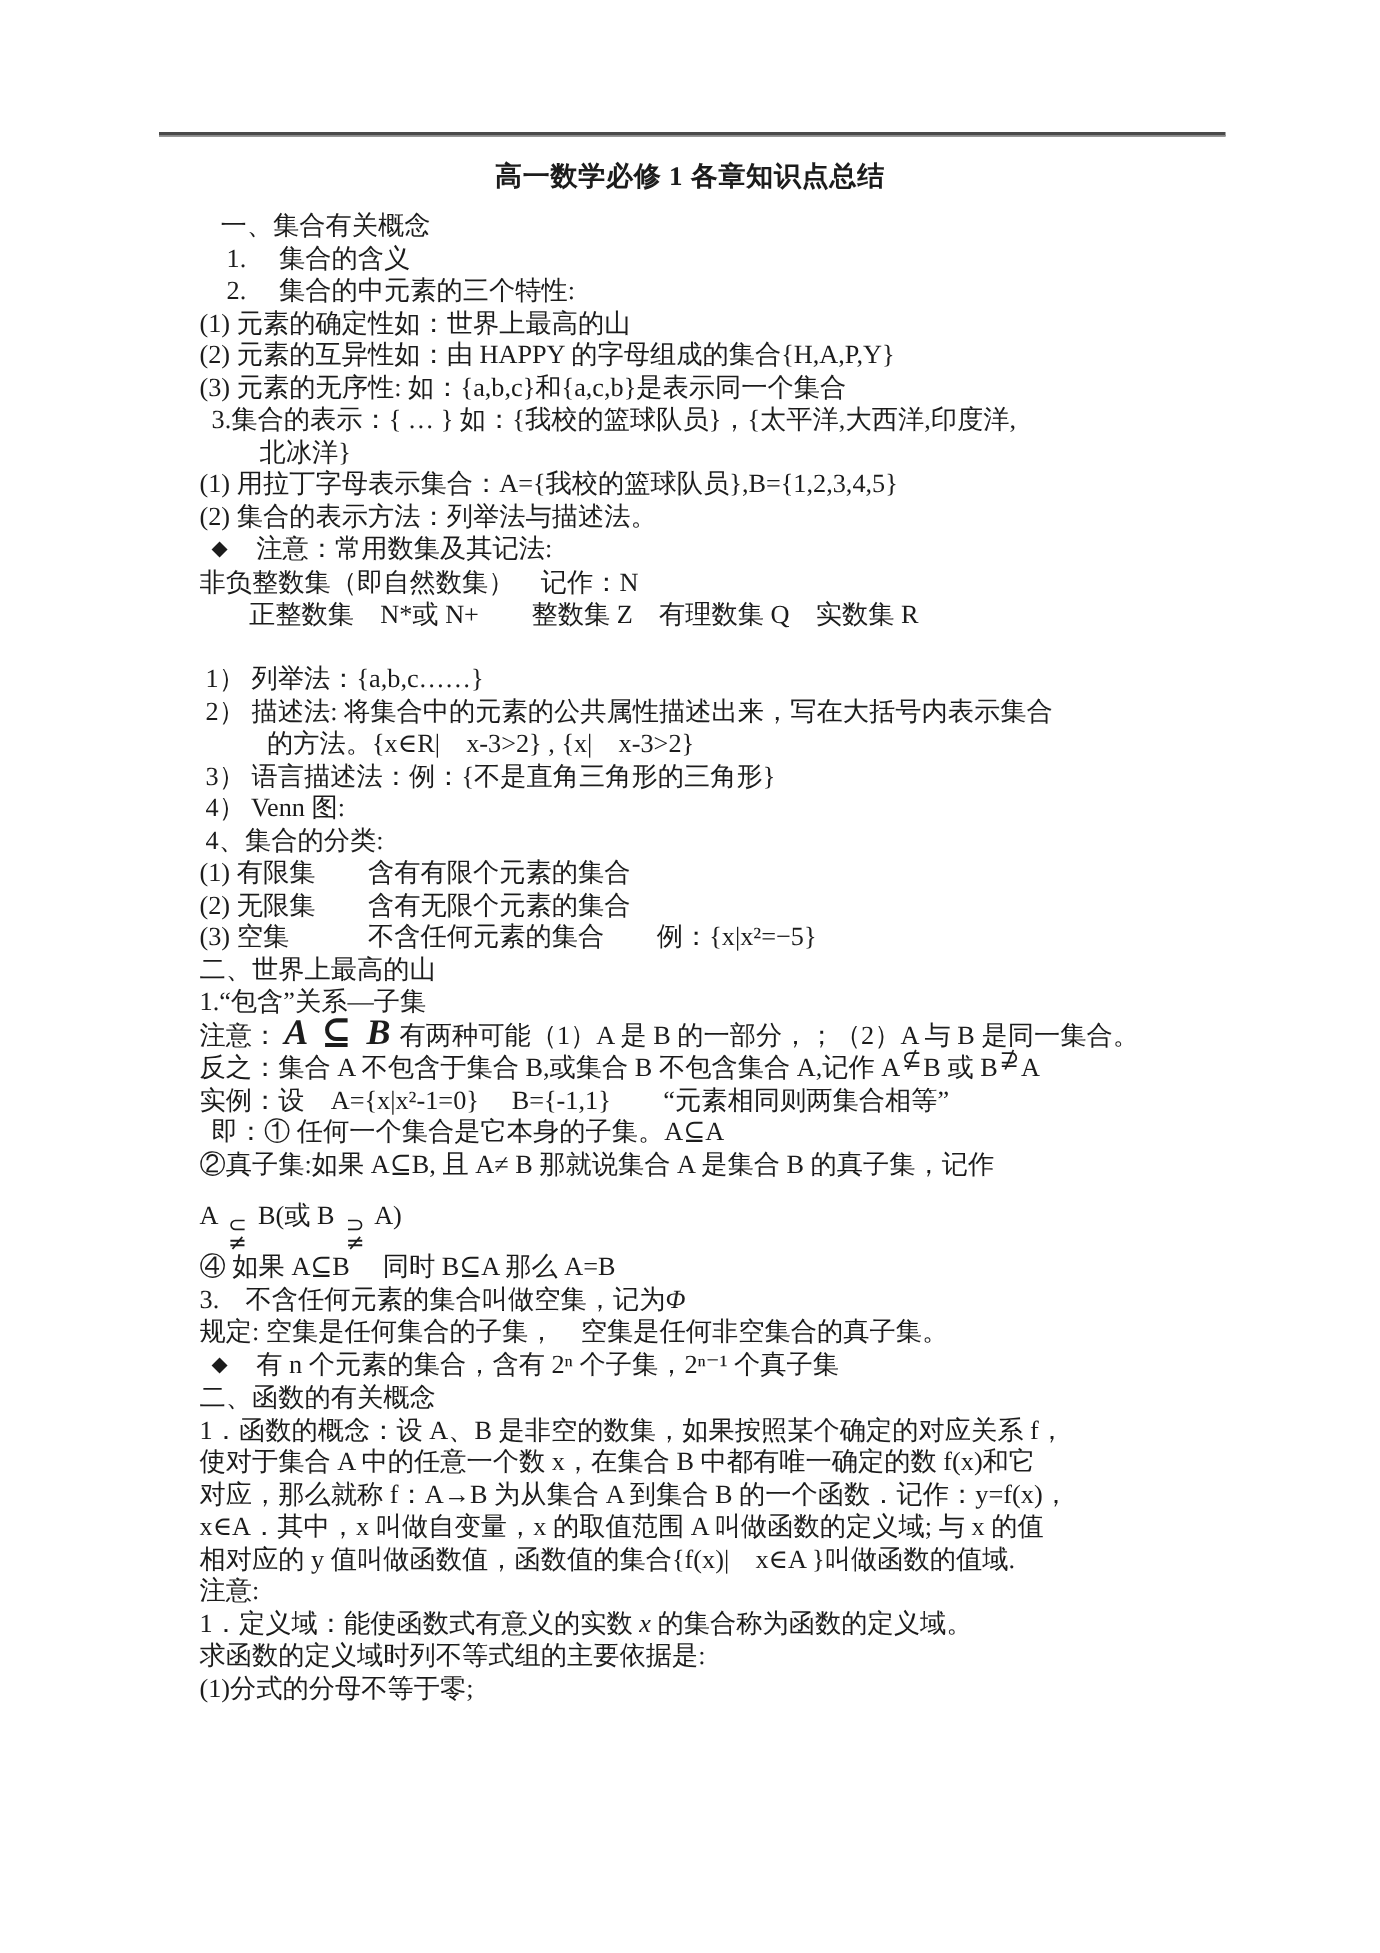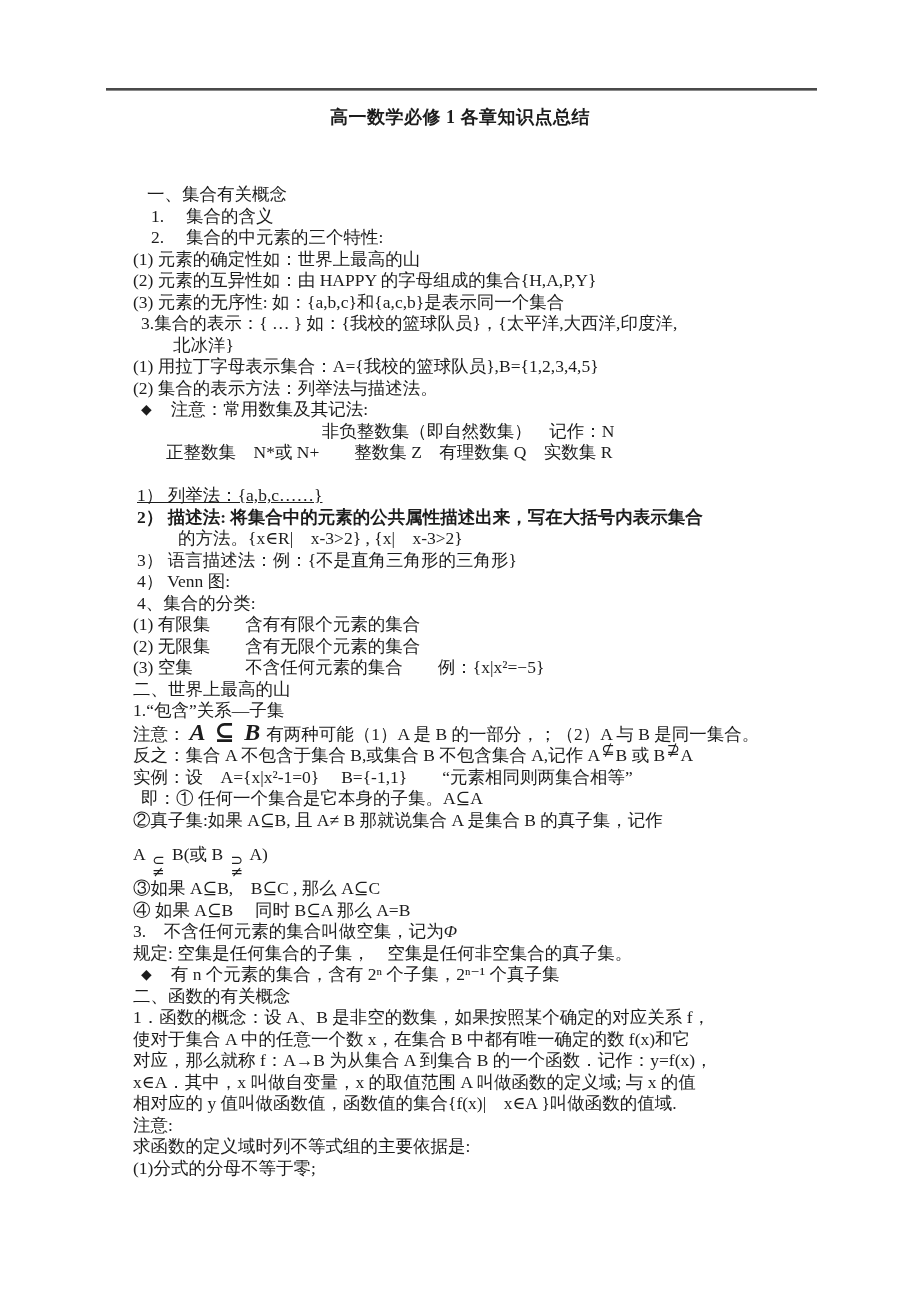--- a/index.html
+++ b/index.html
@@ -57,59 +57,59 @@
   }
   .stack span { font-size: 15px; line-height: 12px; display: block; }
 </style>
 </head>
 <body>
 
 <div class="page">
   <div class="top-rule"></div>
   <h1 class="title">高一数学必修 1 各章知识点总结</h1>
   <div class="doc-body">
-      <div class="line" style="margin-left: 14px; margin-top: 44px;"><span>一、集合有关概念</span></div>
+      <div class="line" style="margin-left: 14px;"><span>一、集合有关概念</span></div>
       <div class="line" style="margin-left: 18px;"><span>1.　 集合的含义</span></div>
       <div class="line" style="margin-left: 18px;"><span>2.　 集合的中元素的三个特性:</span></div>
       <div class="line"><span>(1) 元素的确定性如：世界上最高的山</span></div>
       <div class="line"><span>(2) 元素的互异性如：由 HAPPY 的字母组成的集合{H,A,P,Y}</span></div>
       <div class="line"><span>(3) 元素的无序性: 如：{a,b,c}和{a,c,b}是表示同一个集合</span></div>
       <div class="line" style="margin-left: 8px;"><span>3.集合的表示：{ … } 如：{我校的篮球队员}，{太平洋,大西洋,印度洋,</span></div>
       <div class="line" style="margin-left: 40px;"><span>北冰洋}</span></div>
       <div class="line"><span>(1) 用拉丁字母表示集合：A={我校的篮球队员},B={1,2,3,4,5}</span></div>
       <div class="line"><span>(2) 集合的表示方法：列举法与描述法。</span></div>
       <div class="line" style="margin-left: 8px;"><span class="diamond">◆</span><span>注意：常用数集及其记法:</span></div>
-      <div class="line" style=" text-align: center;"><span>非负整数集（即自然数集）　记作：N</span></div>
+      <div class="line" style=""><span>非负整数集（即自然数集）　记作：N</span></div>
       <div class="line" style="margin-left: 33px;"><span>正整数集　N*或 N+　　整数集 Z　有理数集 Q　实数集 R</span></div>
       <div class="line">&nbsp;</div>
-      <div class="line" style="margin-left: 4px; text-decoration: underline;"><span>1） 列举法：{a,b,c……}</span></div>
-      <div class="line" style="margin-left: 4px; font-weight: bold;"><span>2） 描述法: 将集合中的元素的公共属性描述出来，写在大括号内表示集合</span></div>
+      <div class="line" style="margin-left: 4px;"><span>1） 列举法：{a,b,c……}</span></div>
+      <div class="line" style="margin-left: 4px;"><span>2） 描述法: 将集合中的元素的公共属性描述出来，写在大括号内表示集合</span></div>
       <div class="line" style="margin-left: 45px;"><span>的方法。{x∈R|　x-3&gt;2} , {x|　x-3&gt;2}</span></div>
       <div class="line" style="margin-left: 4px;"><span>3） 语言描述法：例：{不是直角三角形的三角形}</span></div>
       <div class="line" style="margin-left: 4px;"><span>4） Venn 图:</span></div>
       <div class="line" style="margin-left: 4px;"><span>4、集合的分类:</span></div>
       <div class="line"><span>(1) 有限集　　含有有限个元素的集合</span></div>
       <div class="line"><span>(2) 无限集　　含有无限个元素的集合</span></div>
       <div class="line"><span>(3) 空集　　　不含任何元素的集合　　例：{x|x²=−5}</span></div>
       <div class="line"><span>二、世界上最高的山</span></div>
       <div class="line"><span>1.“包含”关系—子集</span></div>
       <div class="line"><span>注意：</span><span class="mathbi">A ⊆ B</span><span>有两种可能（1）A 是 B 的一部分，；（2）A 与 B 是同一集合。</span></div>
       <div class="line"><span>反之：集合 A 不包含于集合 B,或集合 B 不包含集合 A,记作 A</span><span class="sup">⊈</span><span>B 或 B</span><span class="sup">⊉</span><span>A</span></div>
       <div class="line"><span>实例：设　A={x|x²-1=0}　 B={-1,1}　　“元素相同则两集合相等”</span></div>
       <div class="line" style="margin-left: 8px;"><span>即：① 任何一个集合是它本身的子集。A⊆A</span></div>
       <div class="line"><span>②真子集:如果 A⊆B, 且 A≠ B 那就说集合 A 是集合 B 的真子集，记作</span></div>
       <div class="line tall"><span>A </span><span class="stack"><span>⊂</span><span>≠</span></span><span> B(或 B </span><span class="stack"><span>⊃</span><span>≠</span></span><span> A)</span></div>
-      <div class="line"><span>③如果 A⊆B,　B⊆C , 那么 A⊆C</span></div>
       <div class="line"><span>④ 如果 A⊆B　 同时 B⊆A 那么 A=B</span></div>
       <div class="line"><span>3.　不含任何元素的集合叫做空集，记为</span><span class="mathit">Φ</span></div>
       <div class="line"><span>规定: 空集是任何集合的子集，　空集是任何非空集合的真子集。</span></div>
       <div class="line" style="margin-left: 8px;"><span class="diamond">◆</span><span>有 n 个元素的集合，含有 2ⁿ 个子集，2ⁿ⁻¹ 个真子集</span></div>
       <div class="line"><span>二、函数的有关概念</span></div>
       <div class="line"><span>1．函数的概念：设 A、B 是非空的数集，如果按照某个确定的对应关系 f，</span></div>
       <div class="line"><span>使对于集合 A 中的任意一个数 x，在集合 B 中都有唯一确定的数 f(x)和它</span></div>
       <div class="line"><span>对应，那么就称 f：A→B 为从集合 A 到集合 B 的一个函数．记作：y=f(x)，</span></div>
       <div class="line"><span>x∈A．其中，x 叫做自变量，x 的取值范围 A 叫做函数的定义域; 与 x 的值</span></div>
       <div class="line"><span>相对应的 y 值叫做函数值，函数值的集合{f(x)|　x∈A }叫做函数的值域.</span></div>
       <div class="line"><span>注意:</span></div>
+      <div class="line"><span>1．定义域：能使函数式有意义的实数 </span><span class="mathit">x</span><span> 的集合称为函数的定义域。</span></div>
       <div class="line"><span>求函数的定义域时列不等式组的主要依据是:</span></div>
       <div class="line"><span>(1)分式的分母不等于零;</span></div>
     </div>
 </div>
 
 </body></html>

